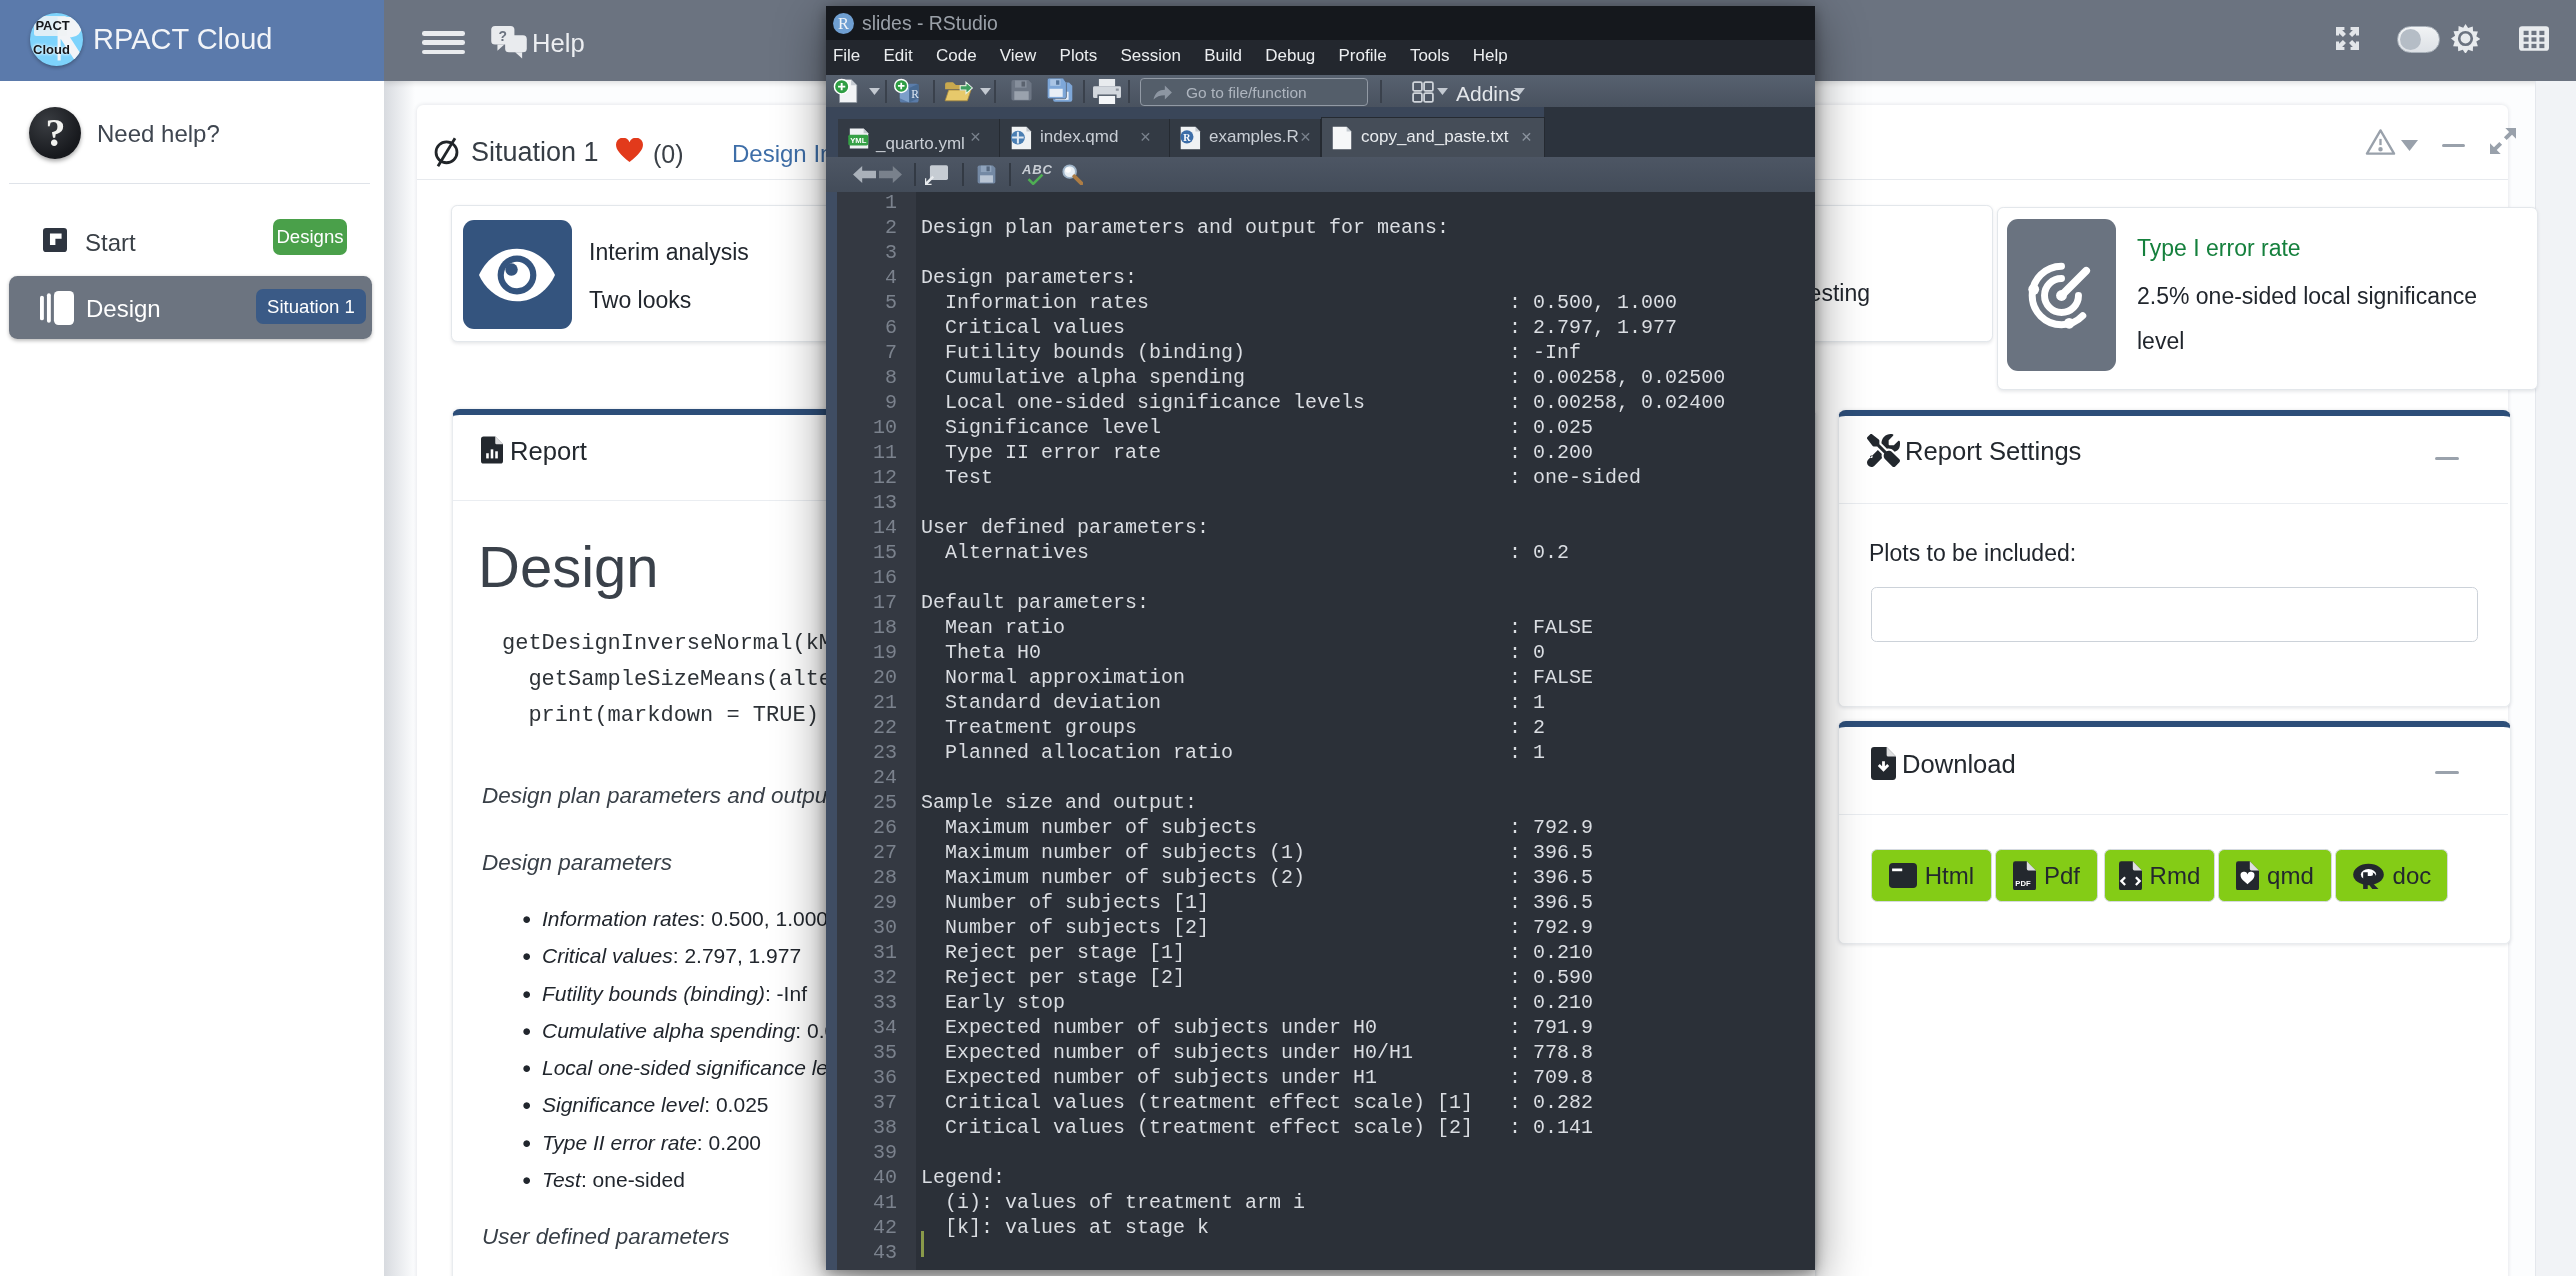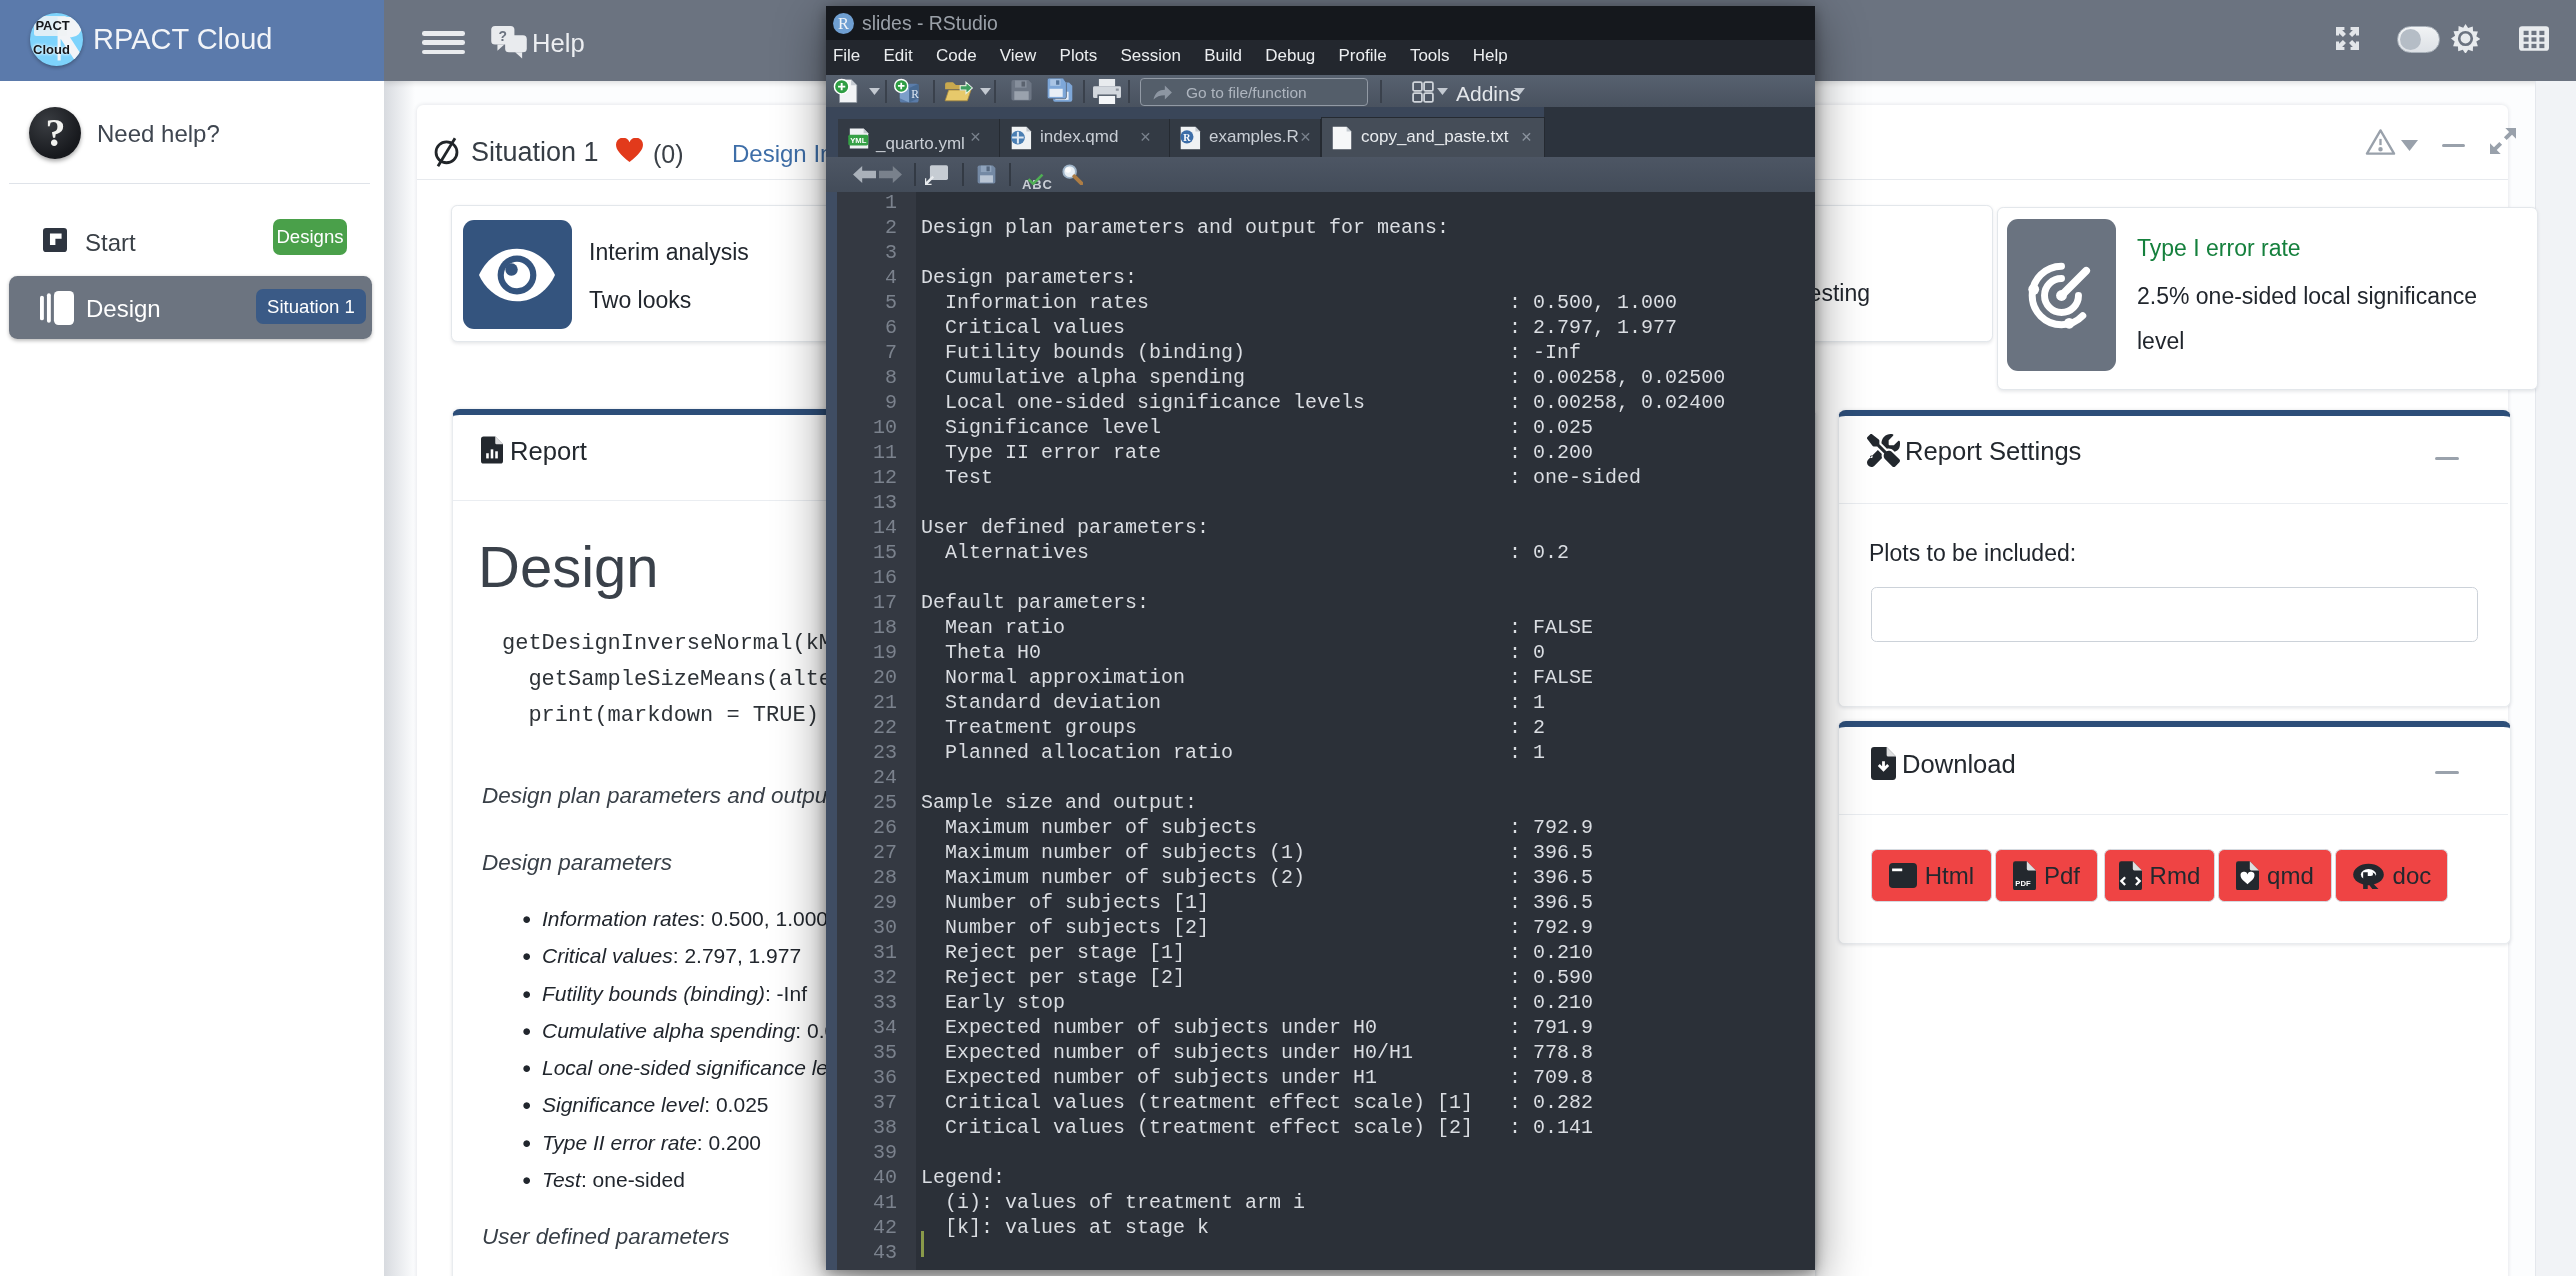--- a/index.html
+++ b/index.html
@@ -2,21 +2,21 @@
 <html style="font-size:12.4px"><head>
 <meta charset="utf-8">
 <style>
   html,body{margin:0;padding:0;width:2576px;height:1277px;overflow:hidden;background:#fbfcfd;font-family:"Liberation Sans",sans-serif;}
   .abs{position:absolute;}
   .mono{font-family:"Liberation Mono",monospace;}
   .card{background:#fff;border:0.8px solid #e9ecef;border-radius:6.2px;box-shadow:0 0.8px 3.9px rgba(40,50,70,.13);}
   .ibox{background:#fff;border:0.8px solid #e3e7eb;border-radius:6.2px;box-shadow:0 1.6px 3.1px rgba(40,50,70,.10);}
   .navtop{border-top:6.2px solid #2d4e79;border-top-left-radius:7.8px;border-top-right-radius:7.8px;}
   .blt{display:inline-block;width:20px;font-size:15.5px;vertical-align:2.3px;color:#21262d;}
-  .dbtn{position:absolute;top:0;height:51px;background:#ef4444;border:1.6px solid #d5dae0;border-radius:6.2px;display:flex;align-items:center;justify-content:center;gap:7.8px;font-size:24px;color:#23282e;}
+  .dbtn{position:absolute;top:0;height:51px;background:#84cc16;border:1.6px solid #d5dae0;border-radius:6.2px;display:flex;align-items:center;justify-content:center;gap:7.8px;font-size:24px;color:#23282e;}
 </style>
 </head>
 <body>
 
 <div class="abs" id="page" style="left:0;top:0;width:2576px;height:1277px;">
 
   <div class="abs" style="left:384px;top:81px;width:2151px;height:1196px;background:#fcfdfe;"></div>
 
   <div class="abs" style="left:384px;top:0px;width:31px;height:1277px;background:linear-gradient(to right,rgba(70,80,100,.20),rgba(70,80,100,0));"></div>
 
@@ -428,21 +428,21 @@
         <path d="M0 24 l10-10 M0 24 h8 M0 24 v-8" stroke="#e8ebee" stroke-width="3"></path>
       </svg>
     <div class="abs" style="left:136px;top:6.2px;width:1.6px;height:22.5px;background:#333a44;"></div>
     <svg class="abs" style="left:150px;top:7px;" width="21" height="21" viewBox="0 0 26 26">
         <path d="M2 4 a2 2 0 0 1 2-2 h17 L24 5 v17 a2 2 0 0 1-2 2 h-18 A2 2 0 0 1 2 22 Z" fill="#7489a4"></path>
         <rect x="6" y="2" width="13" height="8" fill="#8fa3bc"></rect>
         <rect x="13" y="3" width="4" height="6" fill="#55677e"></rect>
         <rect x="5" y="14" width="16" height="9" fill="#b9c5d4"></rect>
       </svg>
     <div class="abs" style="left:183px;top:6.2px;width:1.6px;height:22.5px;background:#333a44;"></div>
-    <div class="abs" style="left:196px;top:20px;font-size:13px;font-weight:bold;color:#c9ced5;letter-spacing:0.8px;">ABC</div>
+    <div class="abs" style="left:196px;top:5px;font-size:13px;font-weight:bold;color:#c9ced5;letter-spacing:0.8px;font-style:italic;">ABC</div>
     <svg class="abs" style="left:201px;top:15.5px;" width="17" height="12.4" viewBox="0 0 22 16">
         <path d="M2 8 l6 6 L20 2" stroke="#4fae54" stroke-width="3.4" fill="none"></path>
       </svg>
     <svg class="abs" style="left:235px;top:6.2px;" width="22" height="22" viewBox="0 0 28 28">
         <circle cx="11" cy="11" r="8" fill="#e9f0f6" stroke="#9fb4c8" stroke-width="2.4"></circle>
         <circle cx="9" cy="9" r="3.5" fill="#fff"></circle>
         <path d="M17 17 l9 9" stroke="#ad7d45" stroke-width="5" stroke-linecap="round"></path>
       </svg>
   </div>
 

